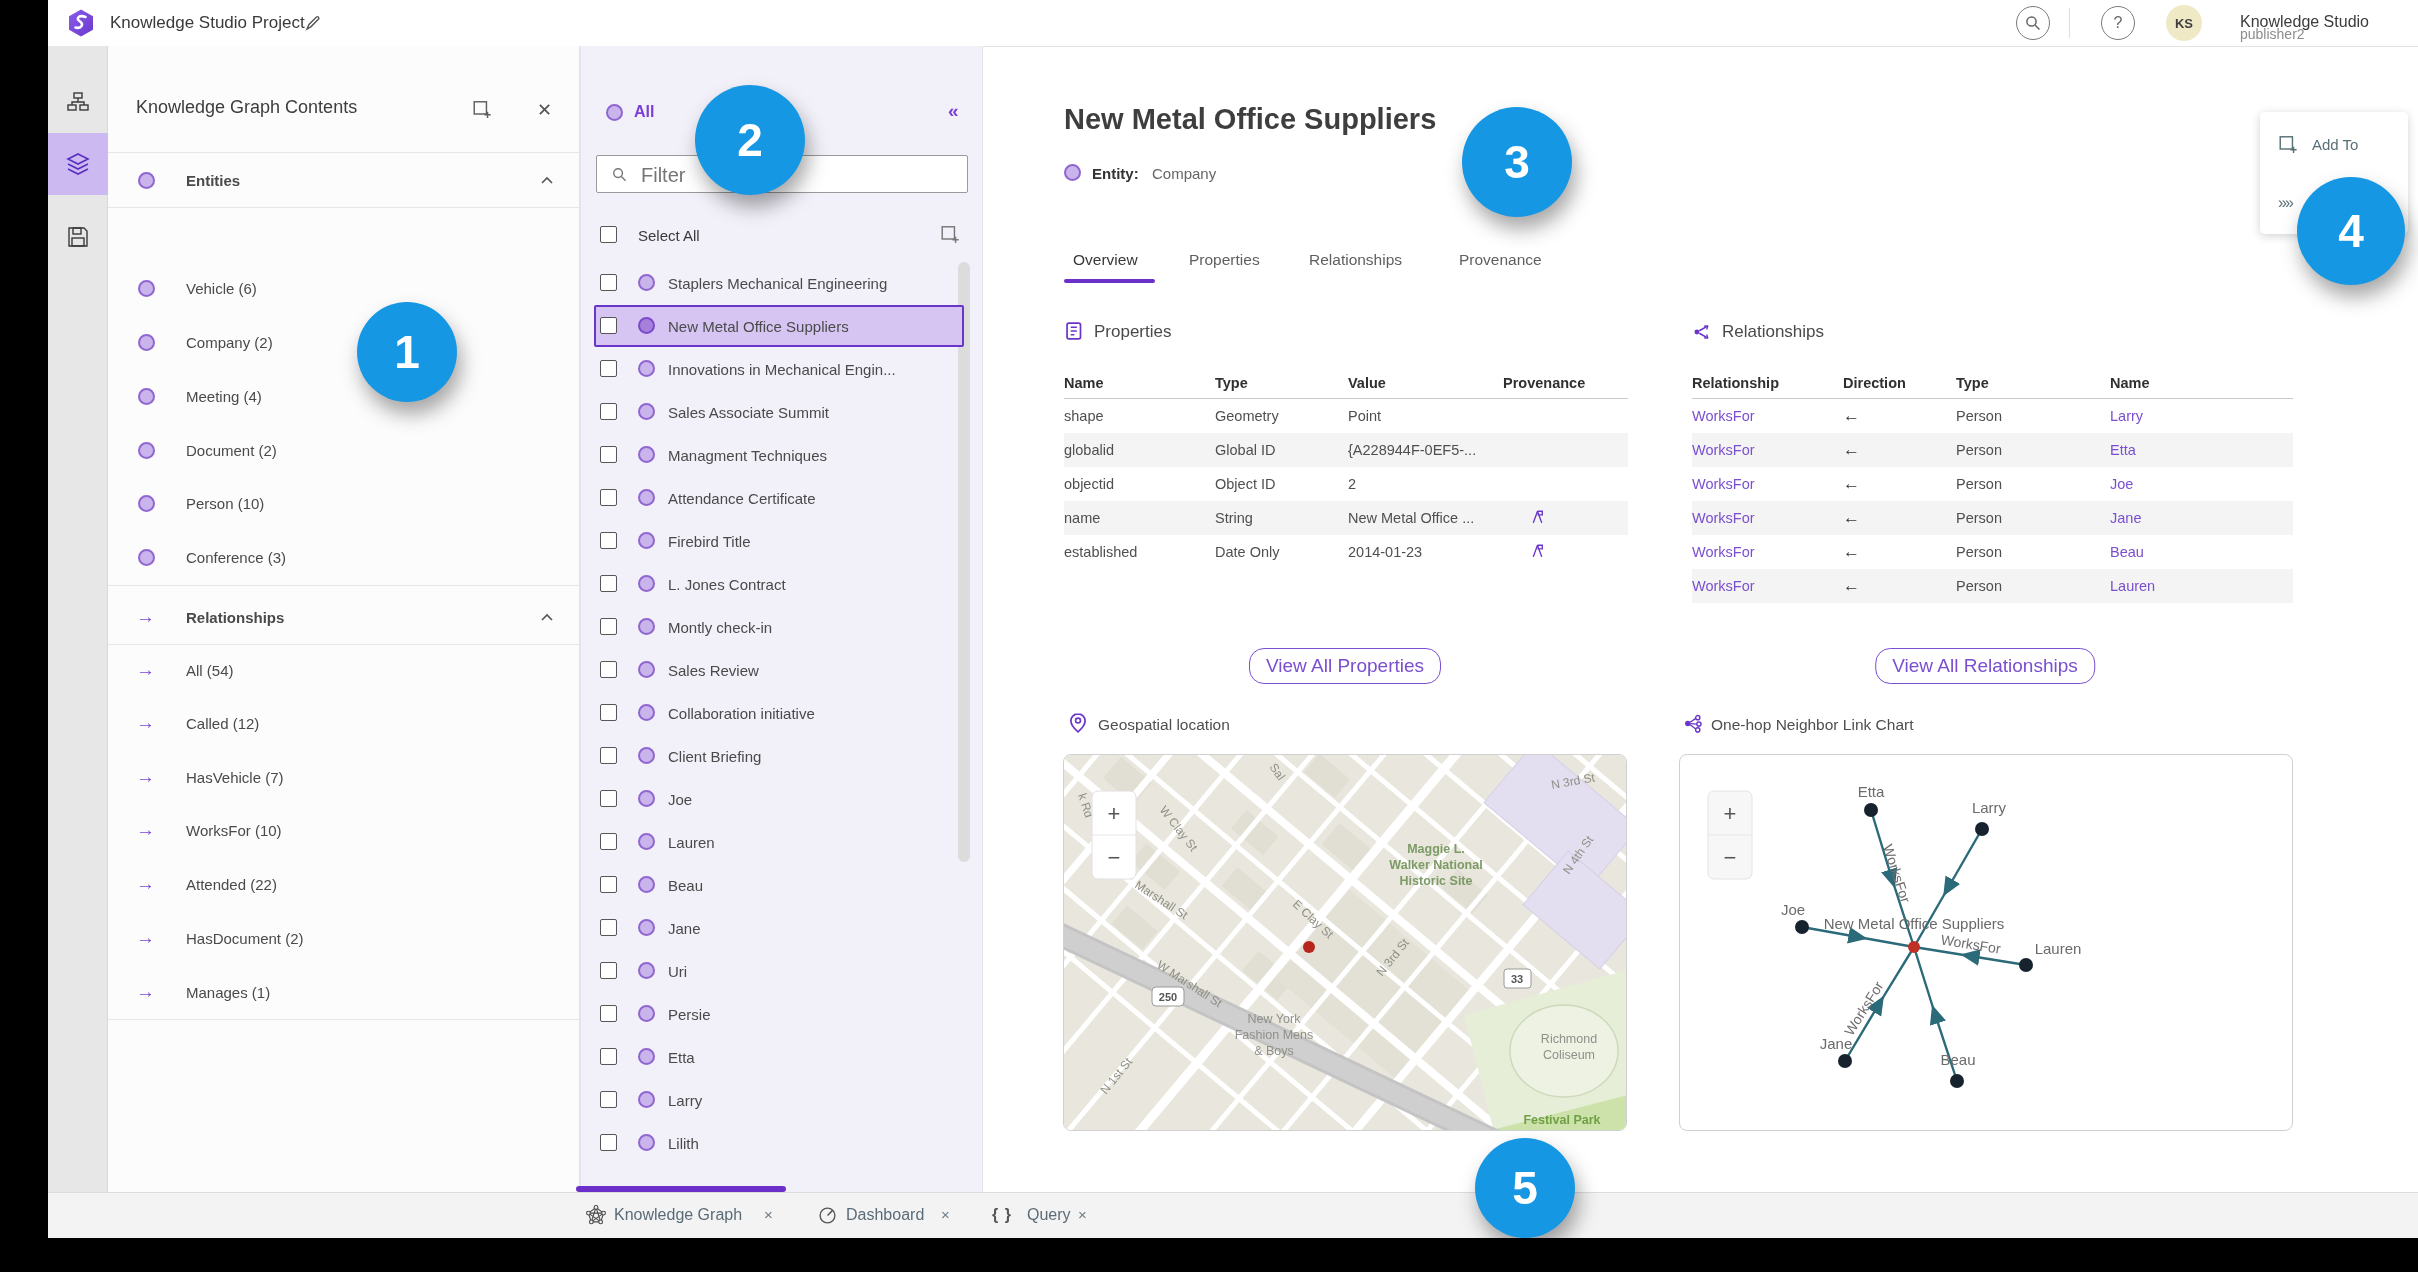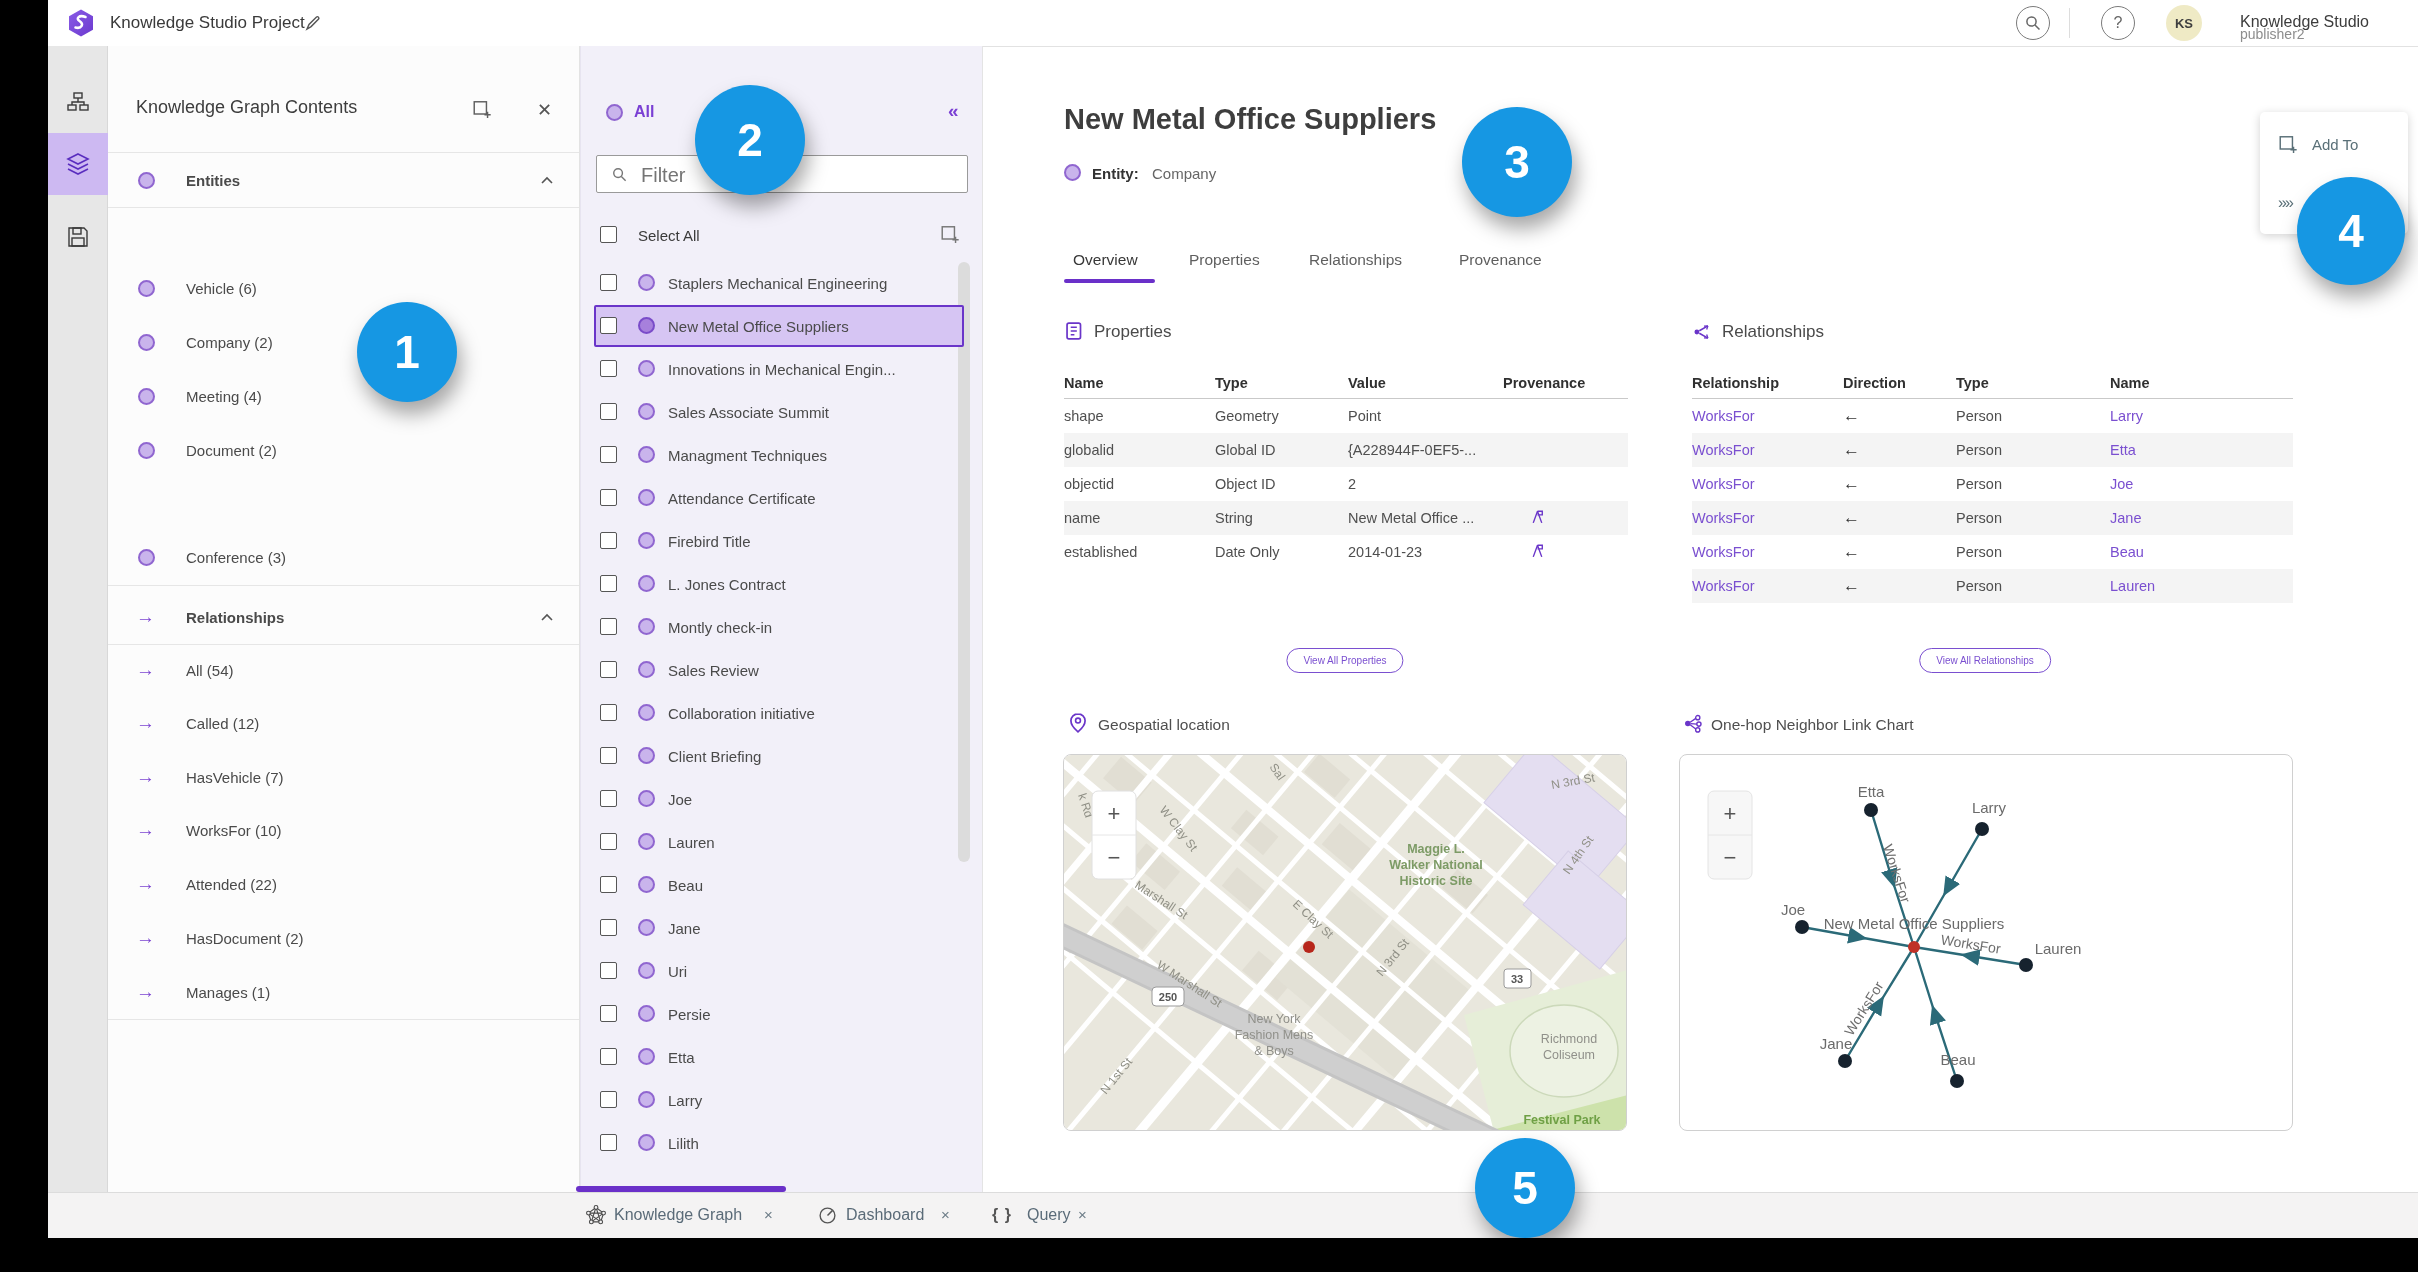--- a/index.html
+++ b/index.html
@@ -49,21 +49,21 @@
   .tab{position:absolute;top:251px;font-size:15.5px;color:#5f5f5f;}
   .tab.active{color:#383838;}
   .tab-underline{position:absolute;left:1016px;top:279px;width:91px;height:4px;background:#6a30c9;border-radius:2px;}
   .sect-head{position:absolute;font-size:17px;color:#4a4a4a;}
   .tbl{position:absolute;font-size:14.5px;color:#4f4f4f;}
   .trow{display:grid;align-items:center;height:34px;}
   .thead{display:grid;align-items:center;height:30px;font-weight:bold;color:#303030;border-bottom:1px solid #c9c9c9;}
   .stripe{background:#f4f4f4;}
   .plink{color:#7a4fd0;}
   .pillbtn{position:absolute;transform:translateX(-50%);border:1.5px solid #7a4fd0;color:#7a4fd0;background:#fff;
-           border-radius:15px;font-size:10px;padding:6px 16px;font-family:"Liberation Sans",sans-serif;}
+           border-radius:15px;font-size:19px;padding:6px 16px;font-family:"Liberation Sans",sans-serif;}
   .panel-box{position:absolute;top:754px;height:377px;border:1px solid #d0d0d0;border-radius:8px;overflow:hidden;background:#fff;box-sizing:border-box;}
   .subhead{position:absolute;top:716px;font-size:15.5px;color:#4f4f4f;}
   
   .addto{position:absolute;left:2212px;top:112px;width:148px;height:122px;background:#fff;border-radius:5px;
          box-shadow:0 2px 10px rgba(0,0,0,0.18);}
   .addto .itm{position:absolute;left:20px;font-size:15px;color:#5a7078;}
   
   .tabbar{position:absolute;left:0;top:1192px;width:2398px;height:46px;background:#f4f3f3;border-top:1px solid #dcdcdc;box-sizing:border-box;}
   .btab-label{position:absolute;top:1206px;font-size:16px;color:#5a6b78;}
   .btab-close{position:absolute;top:1206px;font-size:15px;color:#6b7b86;}
@@ -161,20 +161,24 @@
     <span class="ecirc"></span>
     <span class="lbl">Company (2)</span>
   </div>
   <div class="srow" style="top:369px">
     <span class="ecirc"></span>
     <span class="lbl">Meeting (4)</span>
   </div>
   <div class="srow" style="top:423px">
     <span class="ecirc"></span>
     <span class="lbl">Document (2)</span>
+  </div>
+  <div class="srow" style="top:476px">
+    <span class="ecirc"></span>
+    <span class="lbl">Person (10)</span>
   </div>
   <div class="srow" style="top:530px">
     <span class="ecirc"></span>
     <span class="lbl">Conference (3)</span>
   </div>
   <div class="hline" style="left:60px;top:585px;width:471px"></div>
 
   <div class="srow" style="top:590px">
     <span class="rarrow">→</span>
     <span class="lbl sect-label">Relationships</span>

